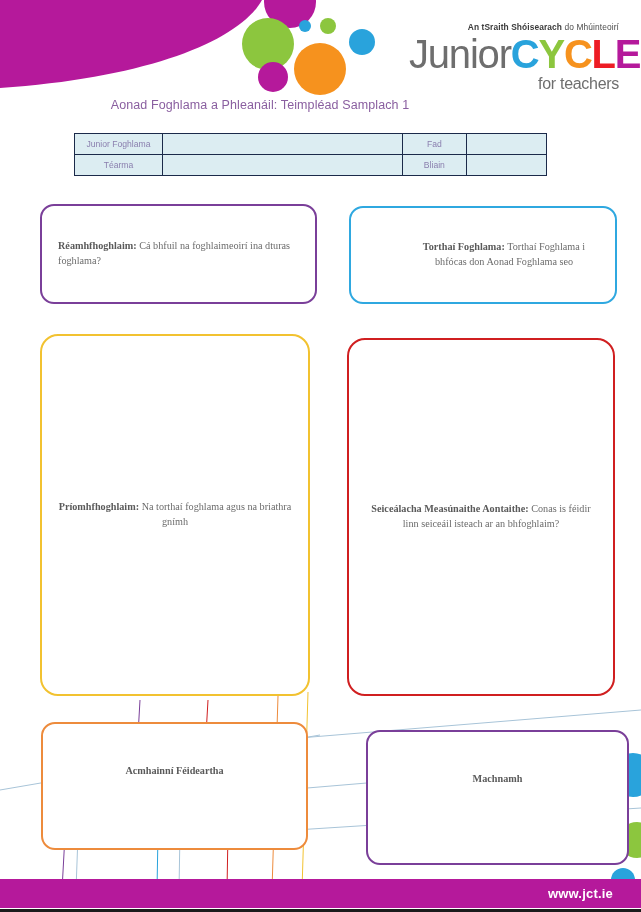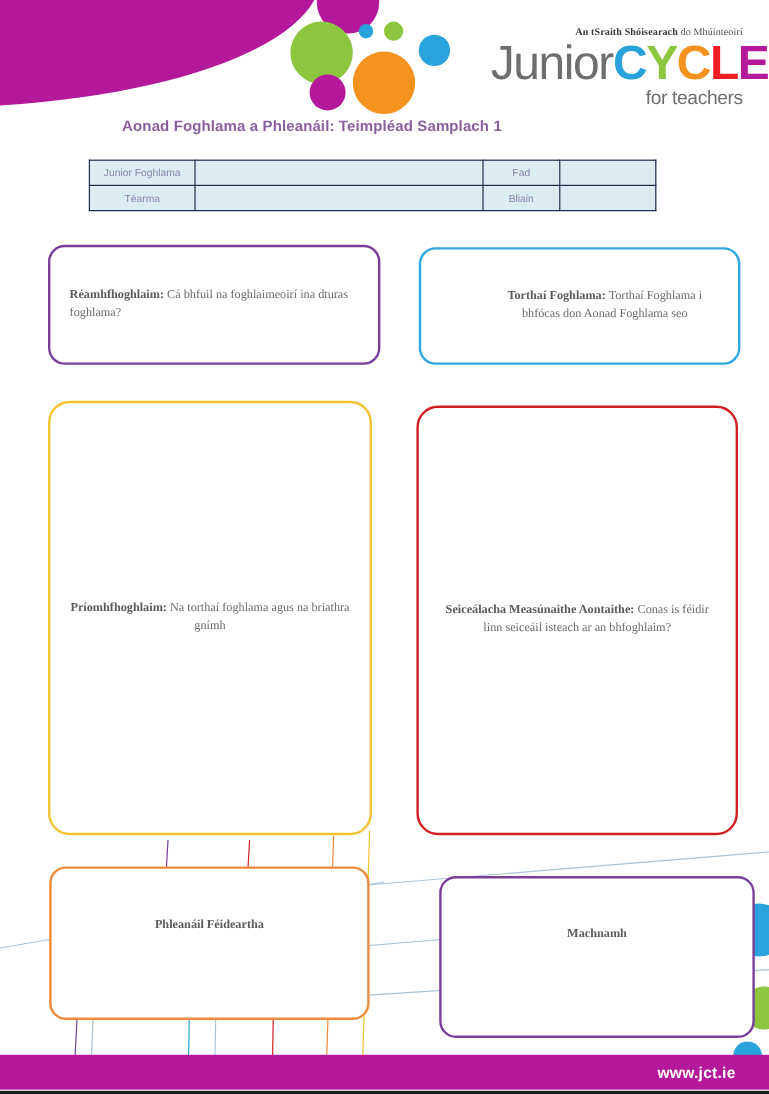--- a/index.html
+++ b/index.html
@@ -28,21 +28,21 @@
   
   #logo-block {
     position: absolute;
     right: 22px;
     top: 22px;
     z-index: 4;
     text-align: right;
     width: 210px;
   }
   #logo-tagline {
-    font-family: Liberation Serif, serif;
+    font-family: Liberation Sans, sans-serif;
     font-size: 8.4px;
     color: #4d4d4d;
     letter-spacing: 0.1px;
     margin-bottom: 2px;
     white-space: nowrap;
     text-align: right;
   }
   #logo-tagline .bold { font-weight: 600; color: #3b3b3b;}
   #logo-wordmark {
     font-family: "Liberation Sans", sans-serif;
@@ -69,21 +69,21 @@
   }
 
   
   #page-title {
     position: absolute;
     left: 0; top: 98px;
     width: 520px;
     text-align: center;
     font-family: "Liberation Sans", sans-serif;
     font-size: 12.5px;
-    font-weight: 700;
+    font-weight: 400;
     color: #8a5fa0;
     z-index: 5;
     letter-spacing: 0.1px;
   }
 
   
   #info-table {
     position: absolute;
     left: 74px; top: 133px;
     width: 473px;
@@ -307,21 +307,21 @@
 
 <div class="rbox" id="box-priomh">
   <div class="txt"><b>Príomhfhoghlaim:</b><span> Na torthaí foghlama agus na briathra gnímh</span></div>
 </div>
 
 <div class="rbox" id="box-seicealacha">
   <div class="txt"><b>Seiceálacha Measúnaithe Aontaithe:</b><span> Conas is féidir linn seiceáil isteach ar an bhfoghlaim?</span></div>
 </div>
 
 <div class="rbox" id="box-acmhainni">
-  <div class="txt"><b>Phleanáil Féideartha</b></div>
+  <div class="txt"><b>Acmhainní Féideartha</b></div>
 </div>
 
 <div class="rbox" id="box-machnamh">
   <div class="txt"><b>Machnamh</b></div>
 </div>
 
 <div id="footer-bar">
   <div id="footer-url">www.jct.ie</div>
 </div>
 <div id="footer-rule"></div>

